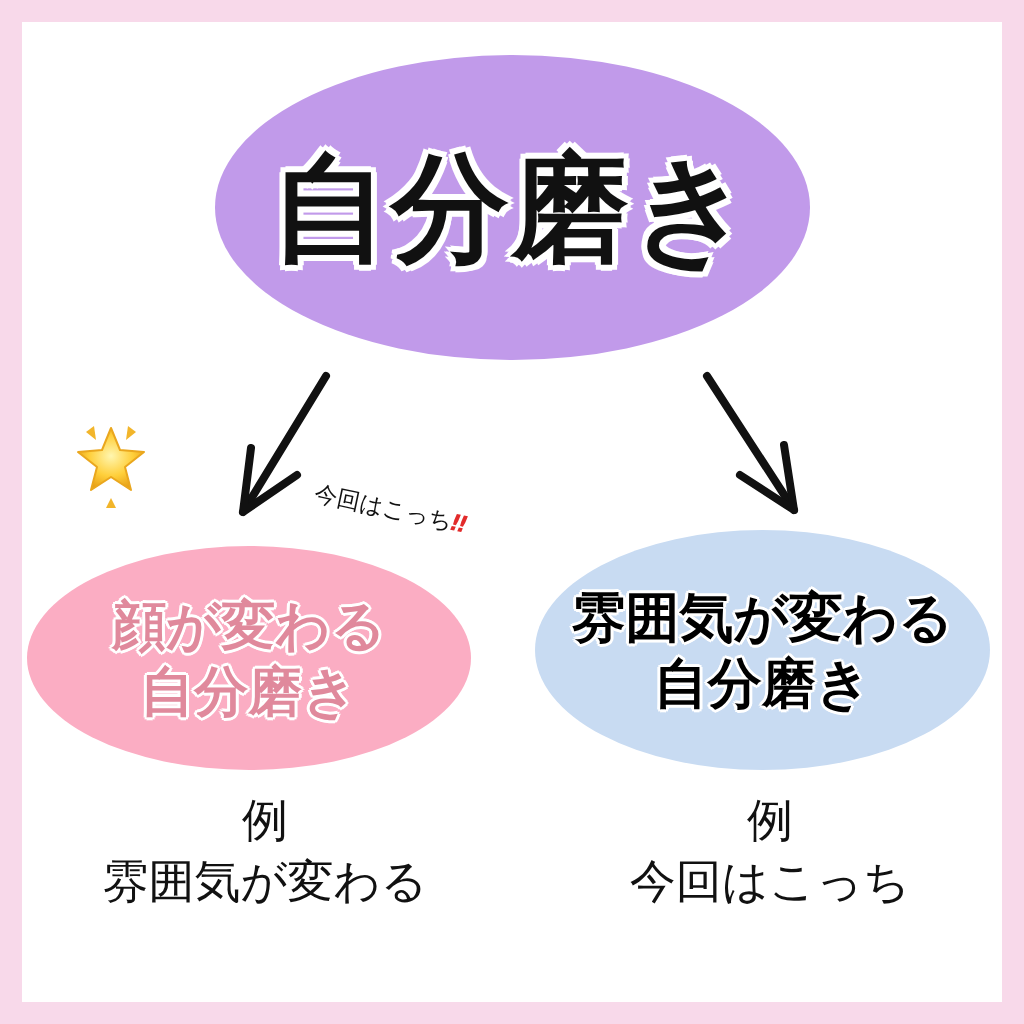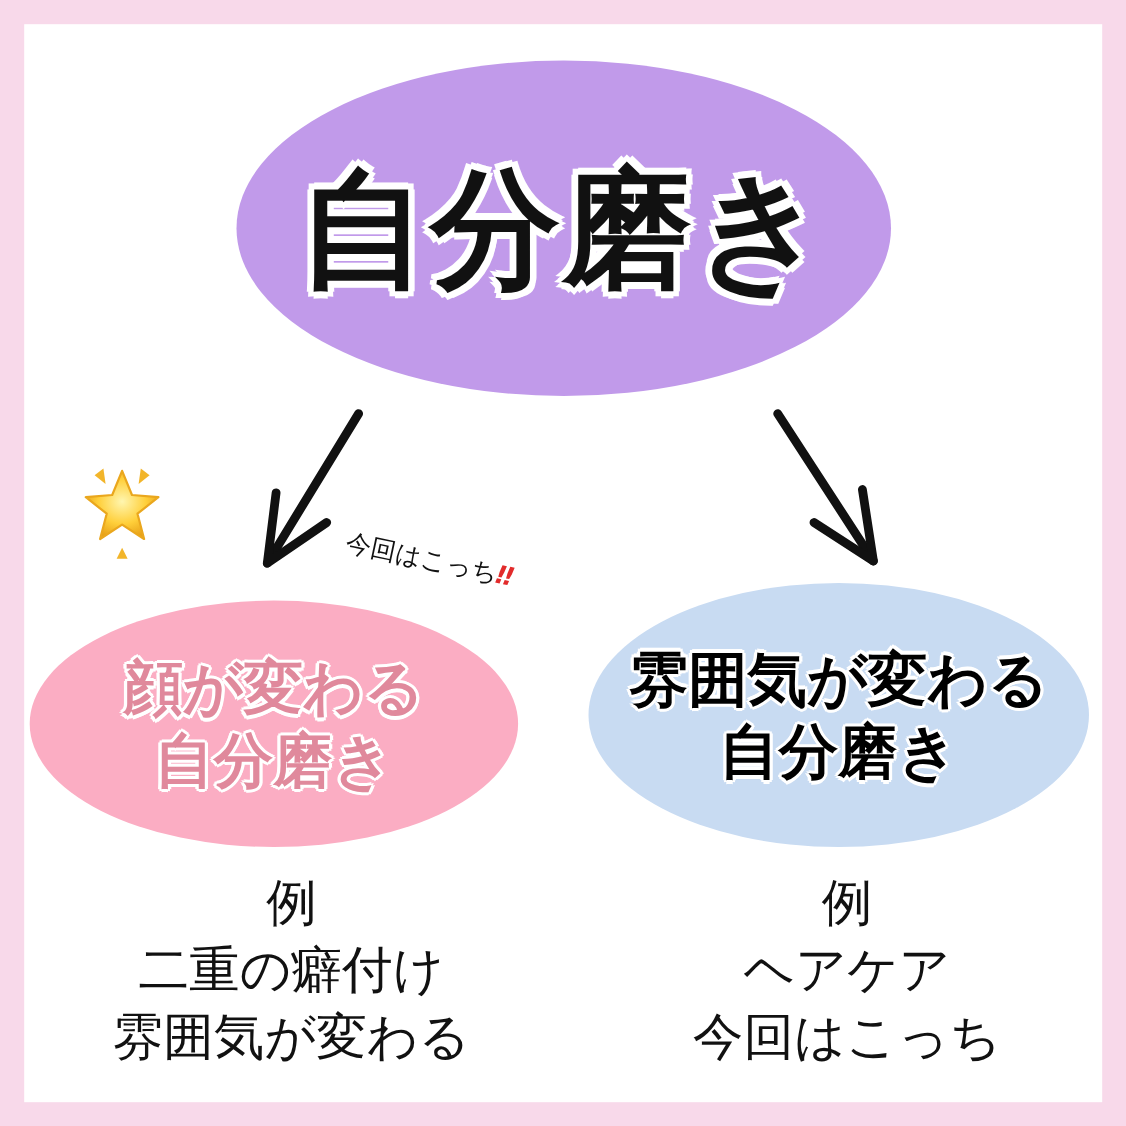--- a/index.html
+++ b/index.html
@@ -114,21 +114,19 @@
   <div class="sub-line">自分磨き</div>
 </div>
 
 <div class="ellipse ellipse-right">
   <div class="sub-line">雰囲気が変わる</div>
   <div class="sub-line">自分磨き</div>
 </div>
 
 <div class="examples examples-left">
   <div>例</div>
-  <div>二重の癖付け</div>
   <div>雰囲気が変わる</div>
 </div>
 
 <div class="examples examples-right">
   <div>例</div>
-  <div>ヘアケア</div>
   <div>今回はこっち</div>
 </div>
 
 </body></html>

